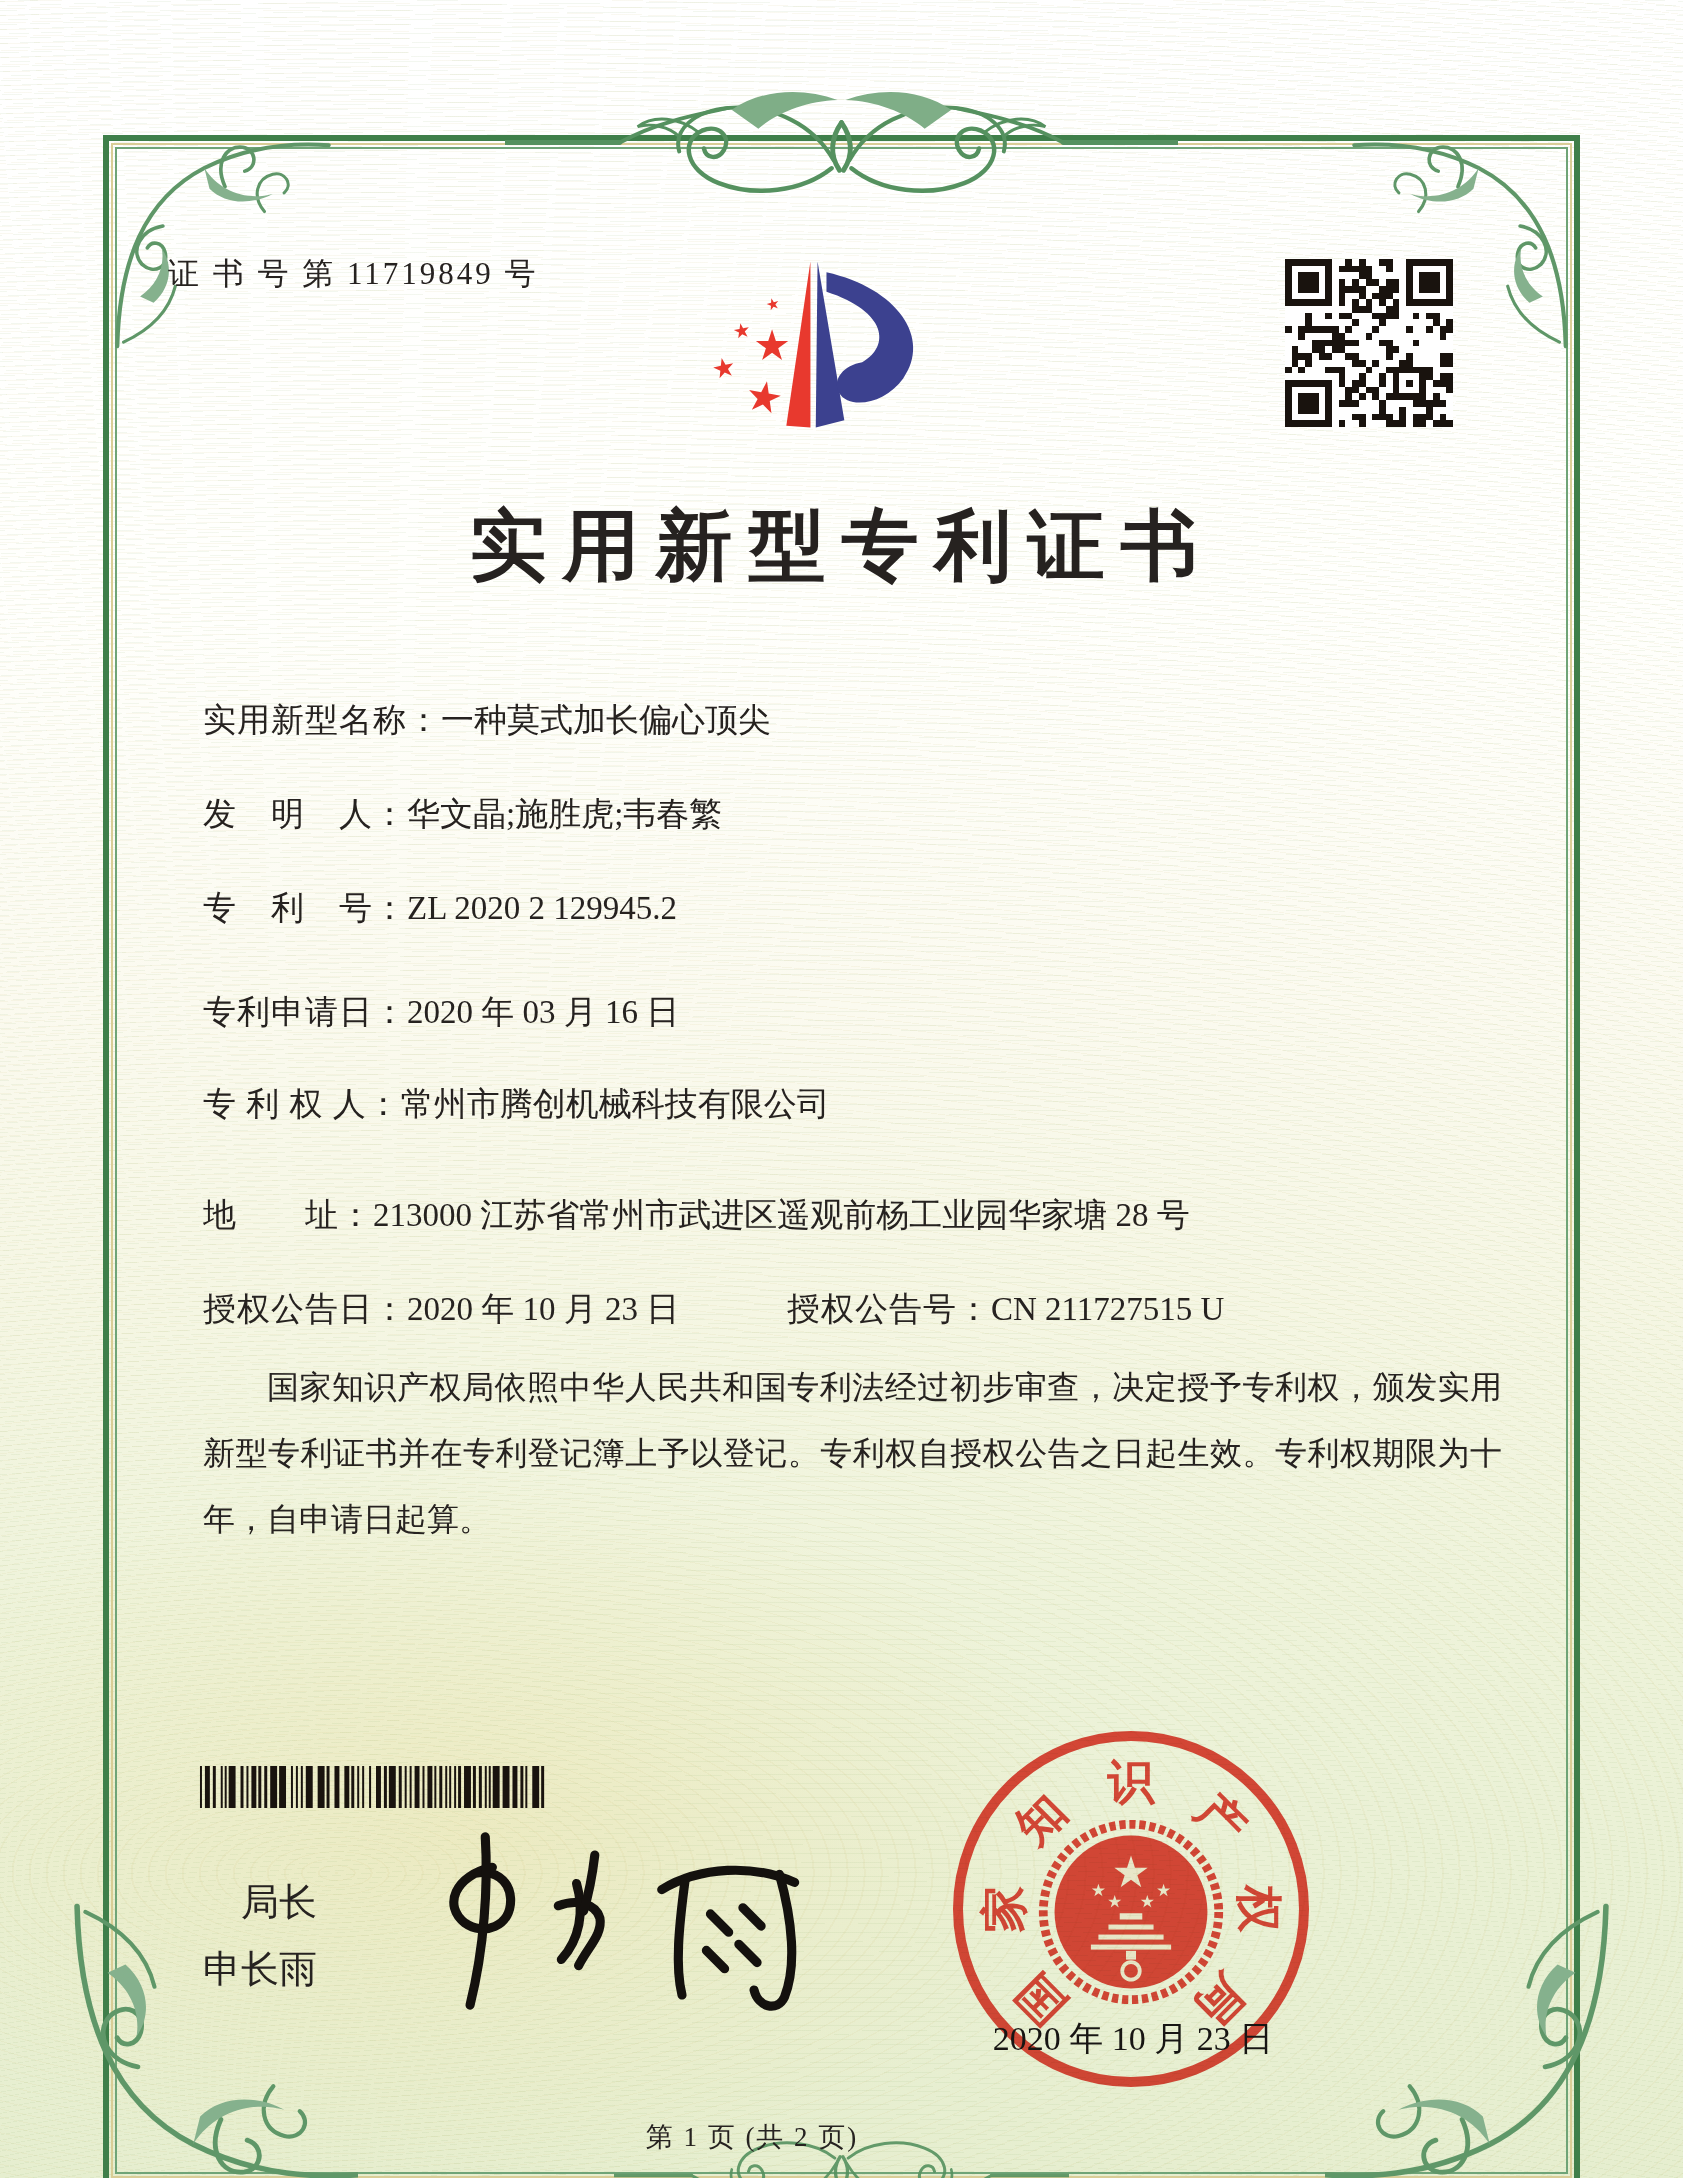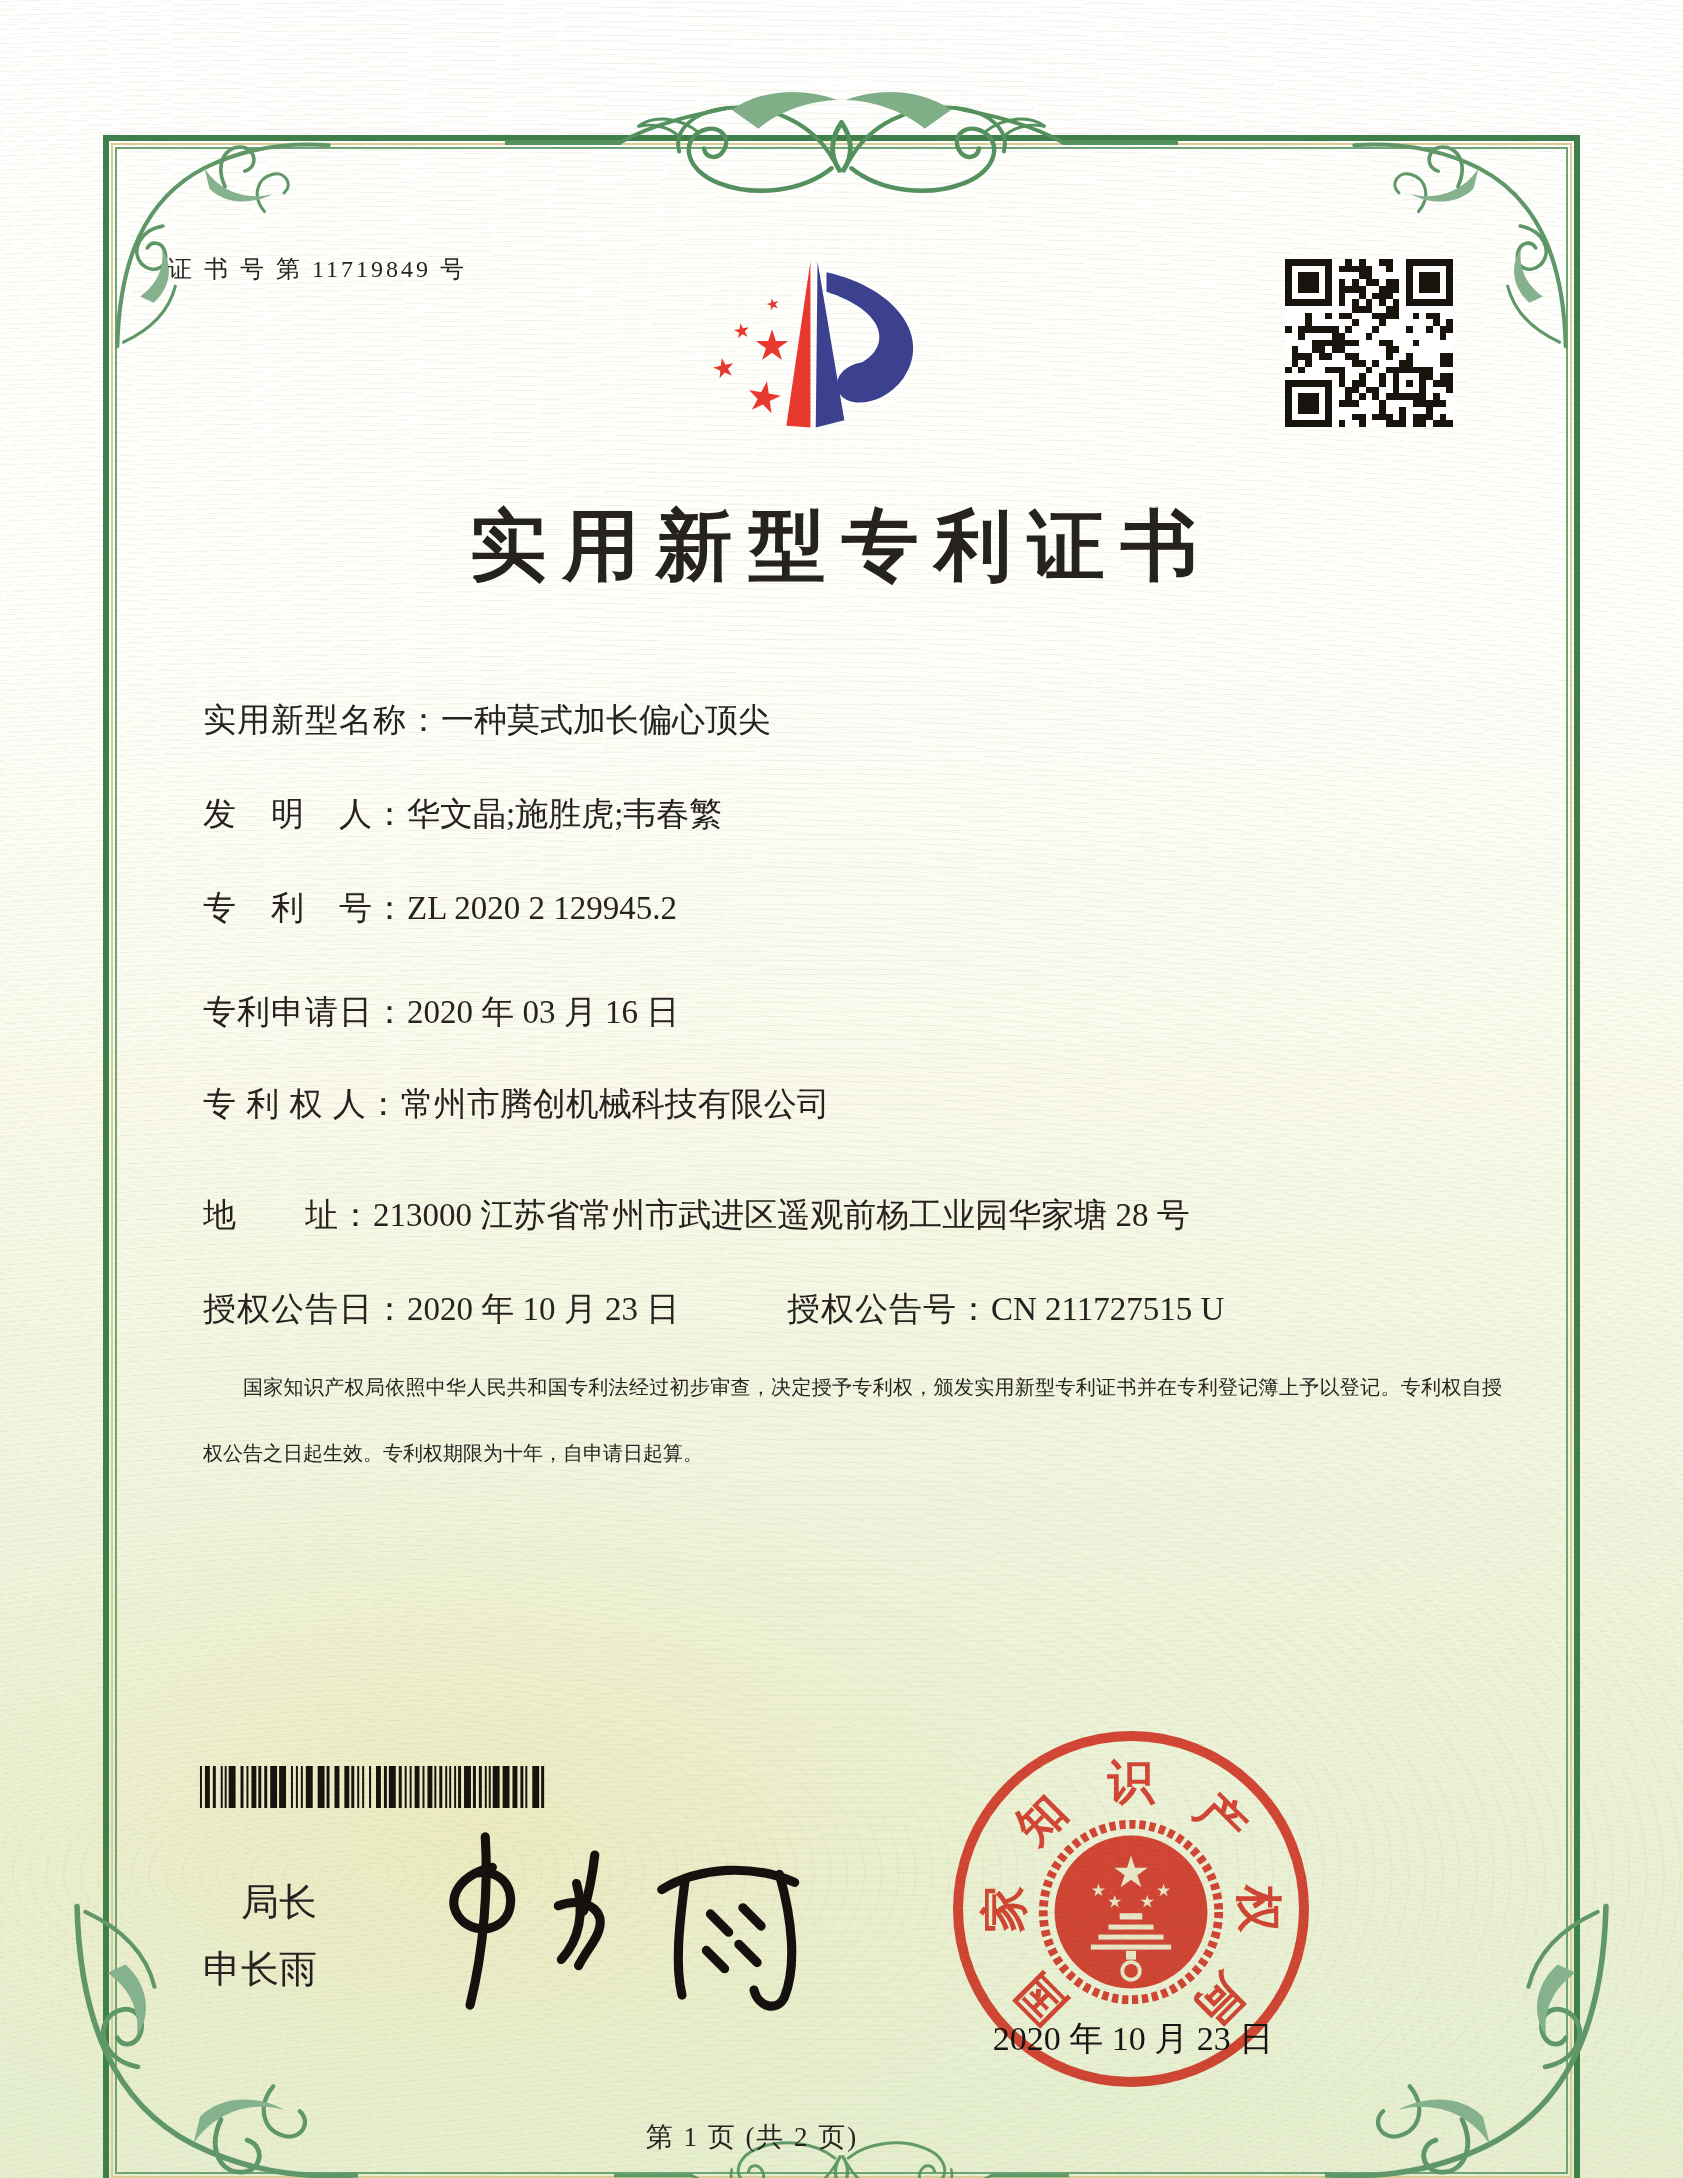--- a/index.html
+++ b/index.html
@@ -21,30 +21,30 @@
   .frame .inner1{position:absolute;inset:2px;border:2px solid #d9cd96;}
   .frame .inner2{position:absolute;inset:6px;border:2px solid #6fa477;}
   svg.orn{position:absolute;z-index:1;pointer-events:none;}
   .orn-tl{left:109px;top:139px;width:228px;height:228px;}
   .orn-tr{right:109px;top:139px;width:228px;height:228px;transform:scaleX(-1);}
   .orn-bl{left:61px;top:1896px;width:297px;height:287px;transform:scaleY(-1);}
   .orn-br{right:61px;top:1896px;width:297px;height:287px;transform:scale(-1,-1);}
   .orn-top{left:505px;top:71px;width:673px;height:149px;}
   .orn-bottom{left:614px;top:2119px;width:455px;height:109px;transform:scaleY(-1);opacity:.9;}
   
-  .cert-no{position:absolute;left:168px;top:253px;font-size:24px;letter-spacing:3px;z-index:2;}
+  .cert-no{position:absolute;left:168px;top:253px;font-size:31px;letter-spacing:3px;z-index:2;}
   .logo{position:absolute;left:658px;top:233px;width:287px;height:223px;z-index:2;}
   .qr{position:absolute;left:1285px;top:259px;width:168px;height:168px;z-index:2;}
   .title{position:absolute;left:0;width:100%;top:495px;text-align:center;
     font-size:77px;font-weight:bold;letter-spacing:16px;z-index:2;}
   
   .row{position:absolute;left:203px;font-size:33px;white-space:nowrap;z-index:2;}
   .row .lbl{letter-spacing:1px;}
   
-  .body-text{position:absolute;left:203px;width:1299px;top:1354px;font-size:20px;
+  .body-text{position:absolute;left:203px;width:1299px;top:1354px;font-size:32px;
     line-height:66px;text-align:justify;z-index:2;}
   .body-text p{margin:0;text-indent:2em;}
   
   .barcode{position:absolute;left:198px;top:1766px;width:358px;height:42px;z-index:2;}
   .officer{position:absolute;left:203px;top:1869px;z-index:2;
     font-family:"Liberation Sans","DejaVu Sans",sans-serif;font-size:38px;line-height:67px;text-align:right;}
   .sig{position:absolute;left:396px;top:1822px;width:426px;height:198px;z-index:2;}
   .seal{position:absolute;left:953px;top:1731px;width:356px;height:356px;z-index:3;
     mix-blend-mode:multiply;opacity:.93;}
   .seal .ring{position:absolute;inset:0;border:10px solid #e23c30;border-radius:50%;}

